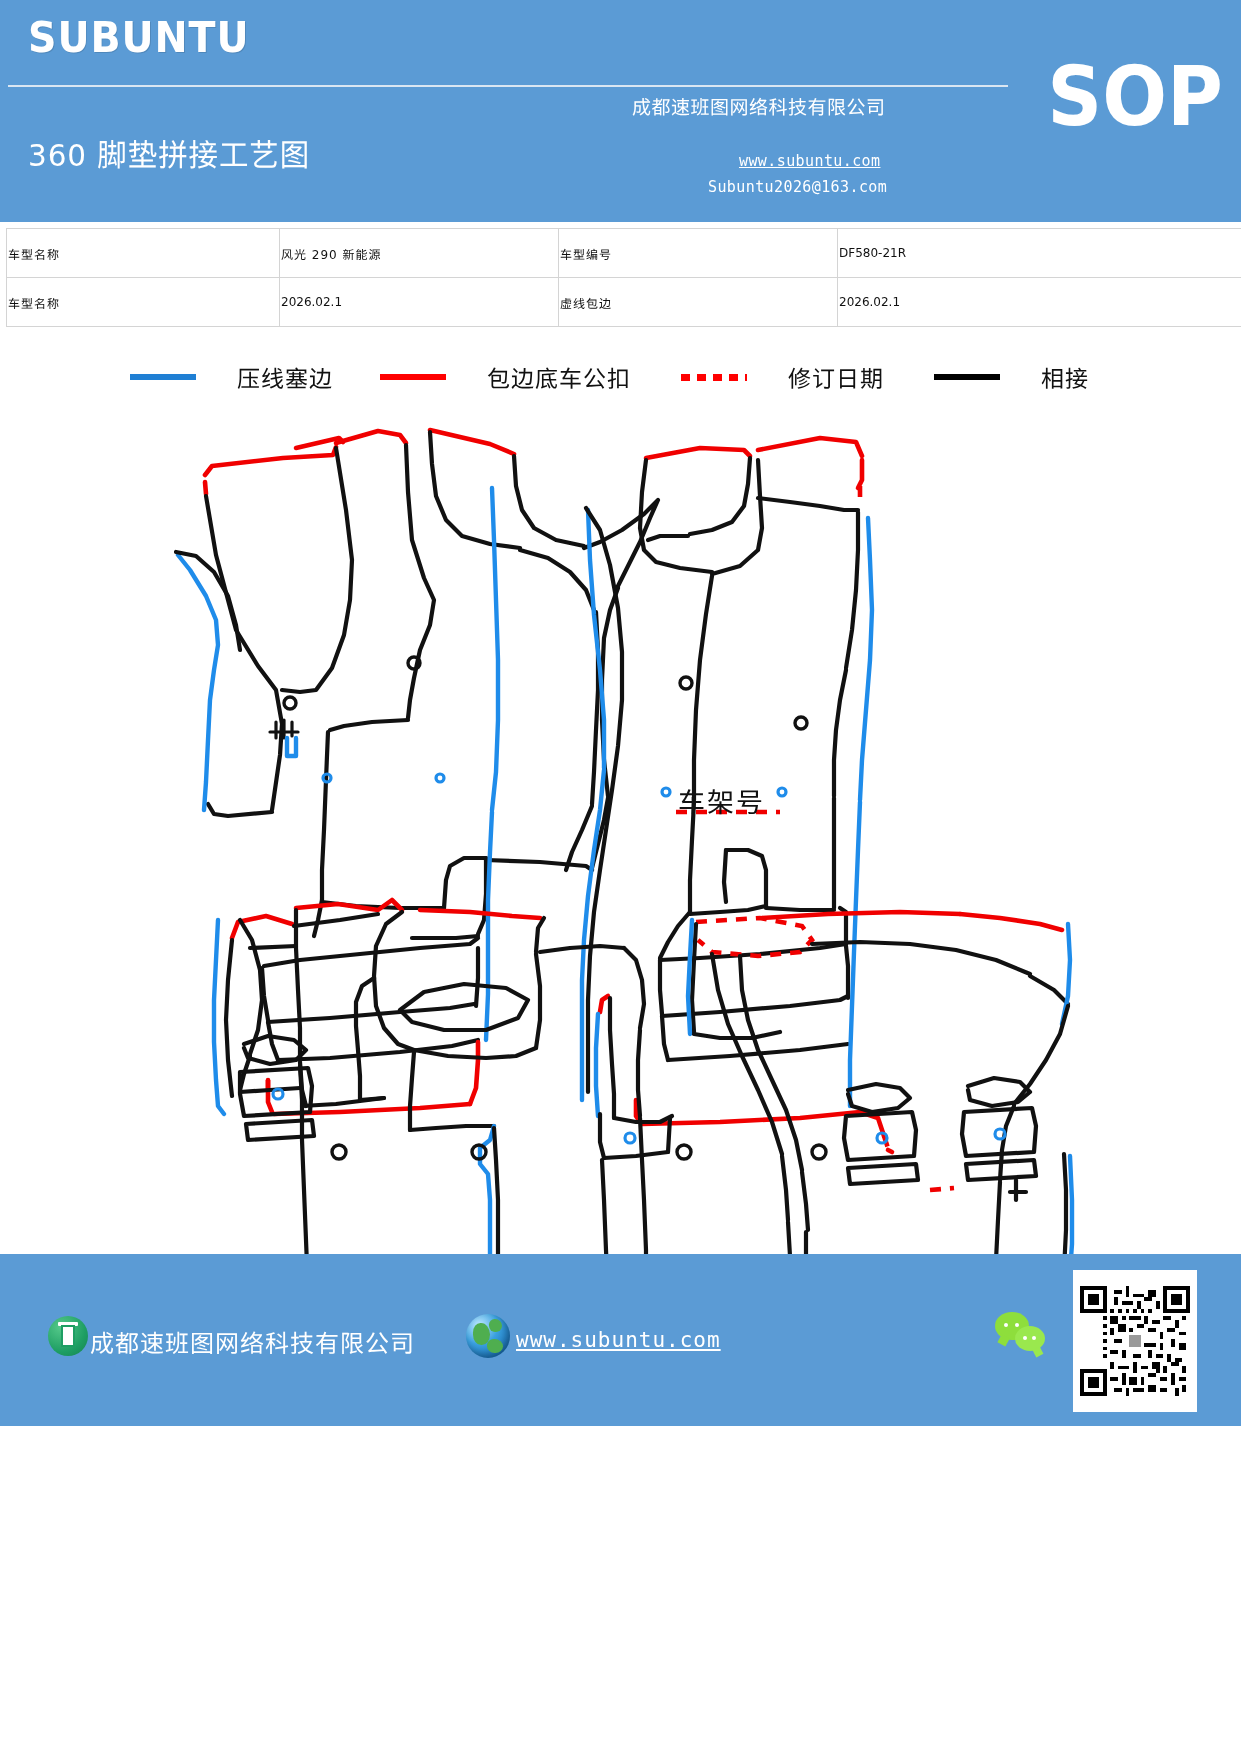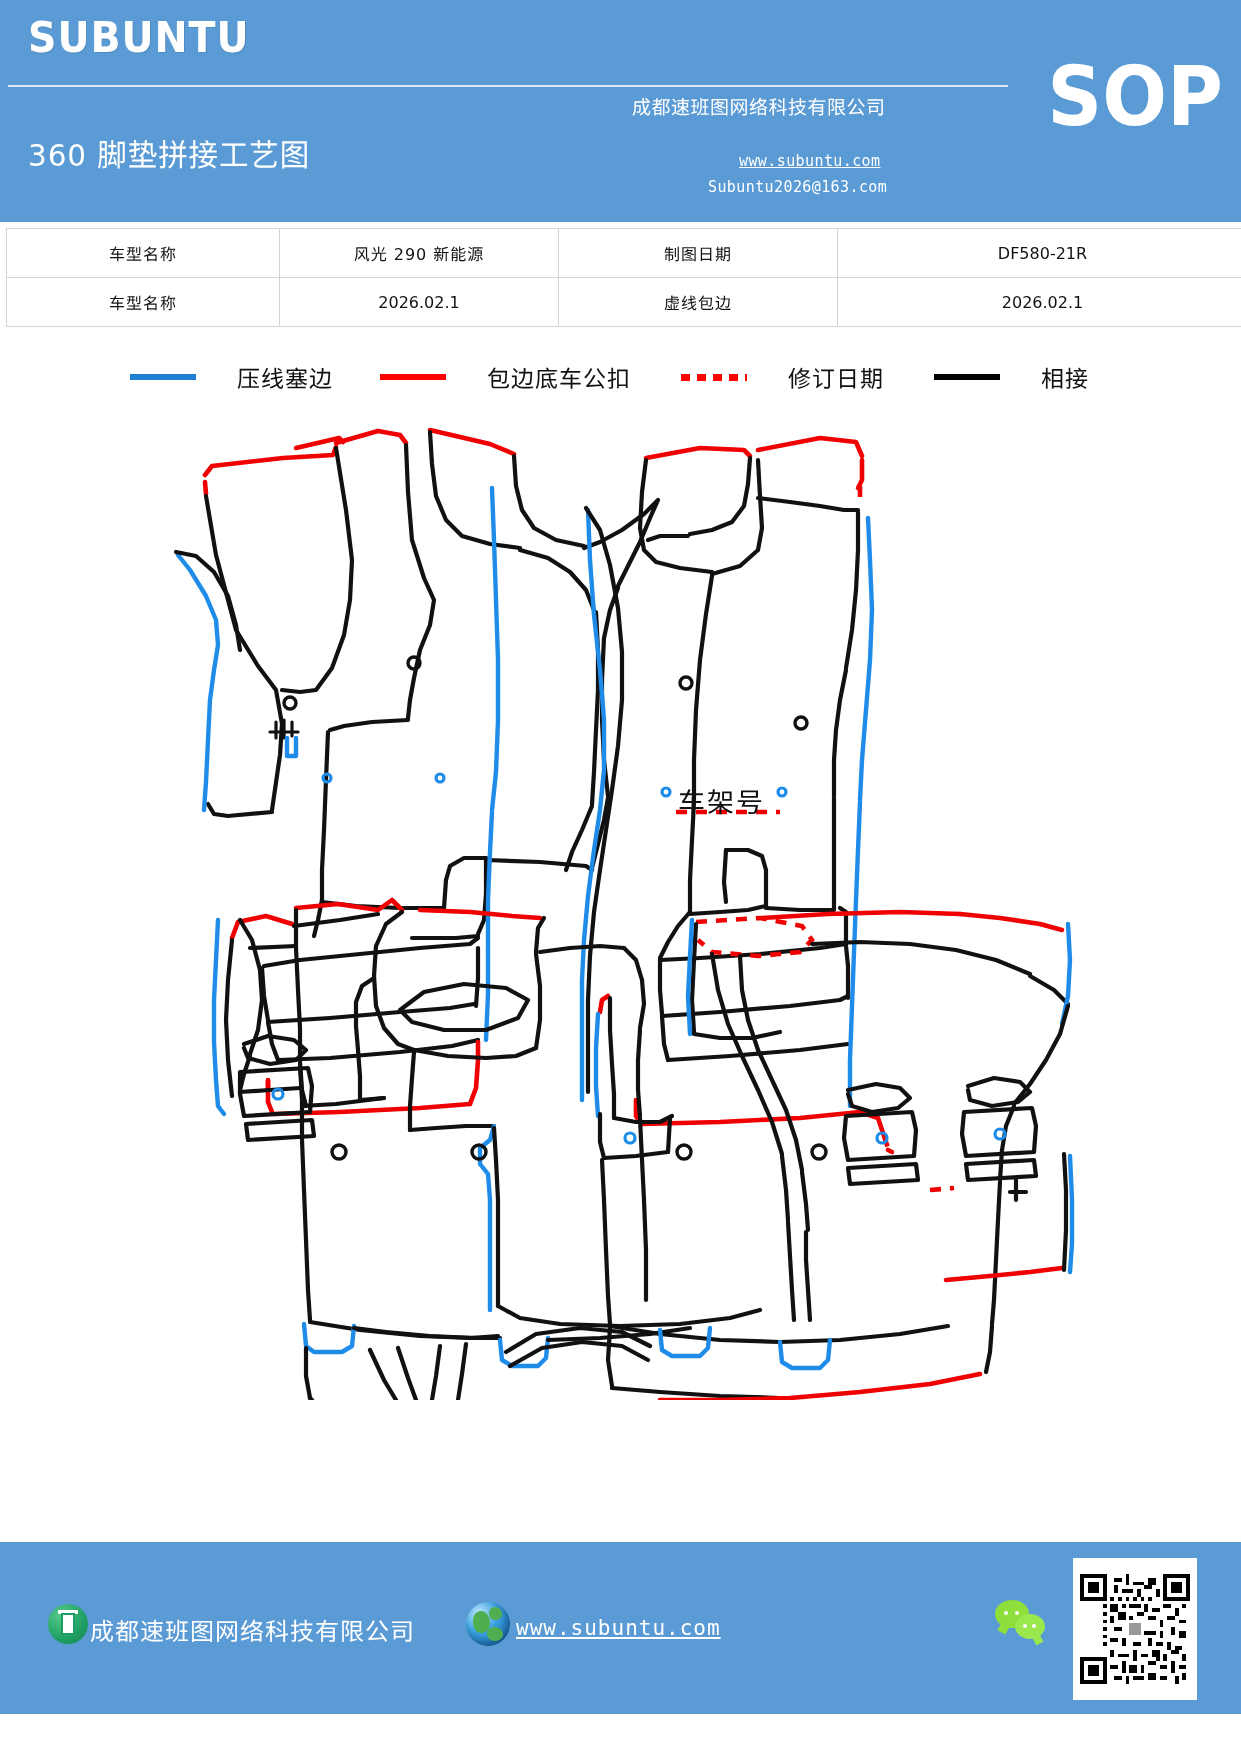--- a/index.html
+++ b/index.html
@@ -3,21 +3,21 @@
 <meta charset="utf-8">
 <title>SOP 360 脚垫拼接工艺图</title>
 <style>
   html,body{margin:0;padding:0;}
   body{
     width:1241px;height:1754px;
     background:#ffffff;
     font-family:"Liberation Serif","DejaVu Serif",serif;
     position:relative;overflow:hidden;
   }
-  .page{position:relative;width:1241px;height:1714px;background:#fff;}
+  .page{position:relative;width:1241px;height:1426px;background:#fff;}
 
   
   .header{
     position:absolute;left:0;top:0;width:1241px;height:222px;
     background:#5b9bd5;
   }
   .brand{
     position:absolute;left:28px;top:16px;
     color:#ffffff;
     font-family:"DejaVu Sans","Liberation Sans",sans-serif;
@@ -64,23 +64,23 @@
 
   
   .info-table{
     position:absolute;left:6px;top:228px;width:1229px;
     border-collapse:collapse;
     table-layout:fixed;
   }
   .info-table td{
     border:1px solid #d4d4d4;
     height:46px;
-    text-align:center;
+    text-align:left;
     vertical-align:middle;
-    font-size:16px;
+    font-size:12px;
     color:#111;
     font-family:"DejaVu Sans","Liberation Sans",sans-serif;
     letter-spacing:1px;
   }
   .info-table td.val-mono{
     font-family:"DejaVu Sans","Liberation Sans",sans-serif;
     letter-spacing:0;
   }
   .c1{width:270px;} .c2{width:276px;} .c3{width:276px;} .c4{width:407px;}
 
@@ -188,21 +188,21 @@
     <div class="site-top">www.subuntu.com</div>
     <div class="mail-top">Subuntu2026@163.com</div>
     <div class="sop">SOP</div>
   </div>
 
   <table class="info-table">
     <tbody>
         <tr>
       <td class="c1">车型名称</td>
       <td class="c2">风光 290 新能源</td>
-      <td class="c3">制图日期</td>
+      <td class="c3">车型编号</td>
       <td class="c4 val-mono">DF580-21R</td>
     </tr>
     <tr>
       <td class="c1">车型名称</td>
       <td class="c2 val-mono">2026.02.1</td>
       <td class="c3">虚线包边</td>
       <td class="c4 val-mono">2026.02.1</td>
     </tr>
   </tbody>
     </table>

